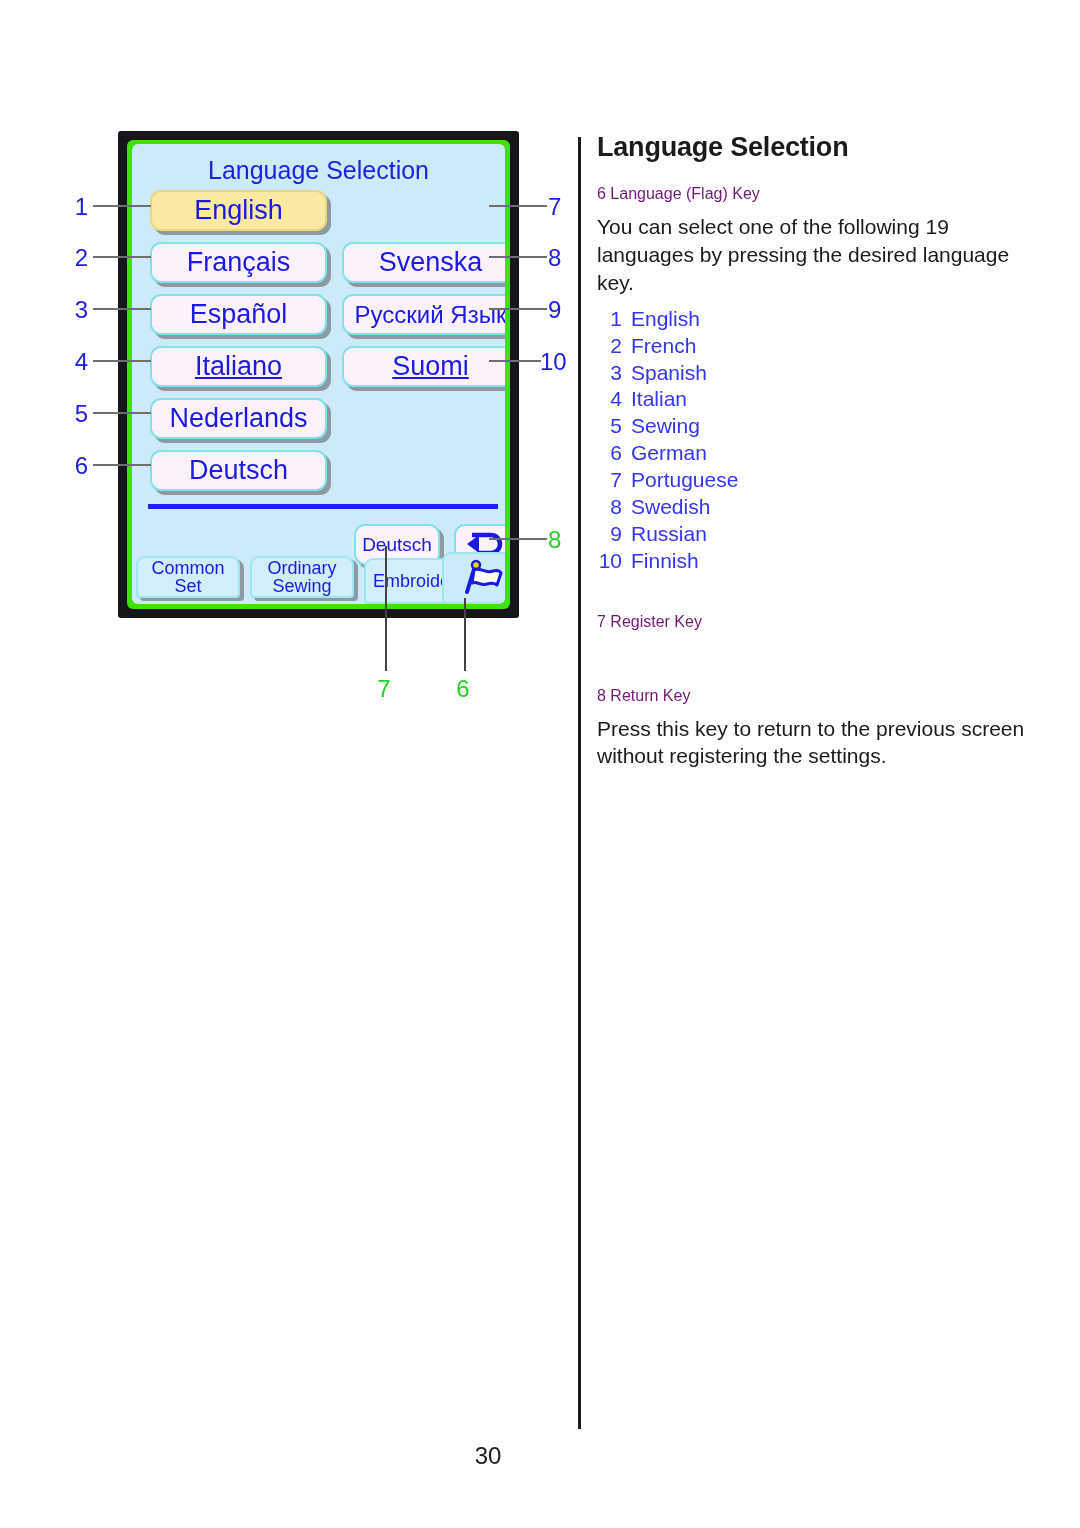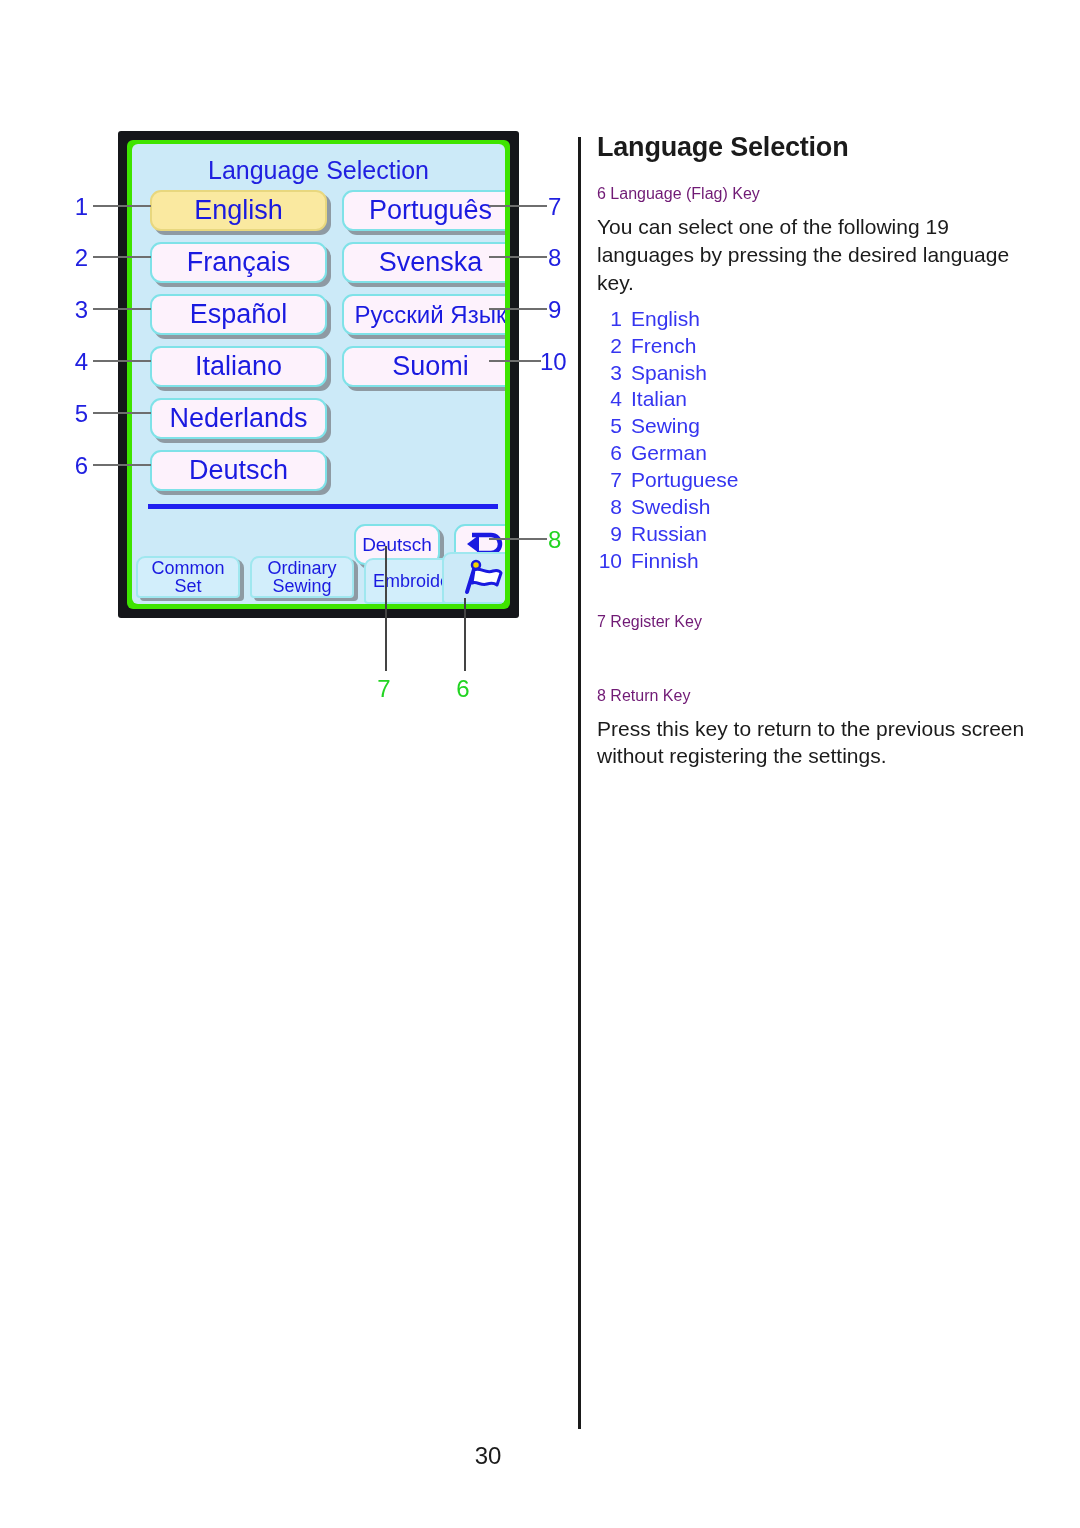--- a/index.html
+++ b/index.html
@@ -89,21 +89,21 @@
     background: #fae9a0;
     border-color: #e8d77e;
   }
   .lang-btn.narrow-text { font-size: 24px; }
 
   .col-left  { left: 18px; }
   .col-right { left: 210px; }
   .row1 { top: 46px; }
   .row2 { top: 98px; }
   .row3 { top: 150px; }
-  .row4 { top: 202px; }
+  .row4 { top: 202px; text-decoration: underline; }
   .row5 { top: 254px; }
   .row6 { top: 306px; }
 
   
   #lcd-separator {
     position: absolute;
     left: 16px;
     top: 360px;
     width: 350px;
     height: 5px;
@@ -291,23 +291,20 @@
       <div class="lang-btn col-left row4">
           <span>Italiano</span>
         </div>
       <div class="lang-btn col-left row5">
           <span>Nederlands</span>
         </div>
       <div class="lang-btn col-left row6">
           <span>Deutsch</span>
         </div>
 
-      <div class="lang-btn col-right row1">
-          <span>Português</span>
-        </div>
       <div class="lang-btn col-right row2">
           <span>Svenska</span>
         </div>
       <div class="lang-btn col-right row3 narrow-text">
           <span>Русский Язык</span>
         </div>
       <div class="lang-btn col-right row4">
           <span>Suomi</span>
         </div>
 

